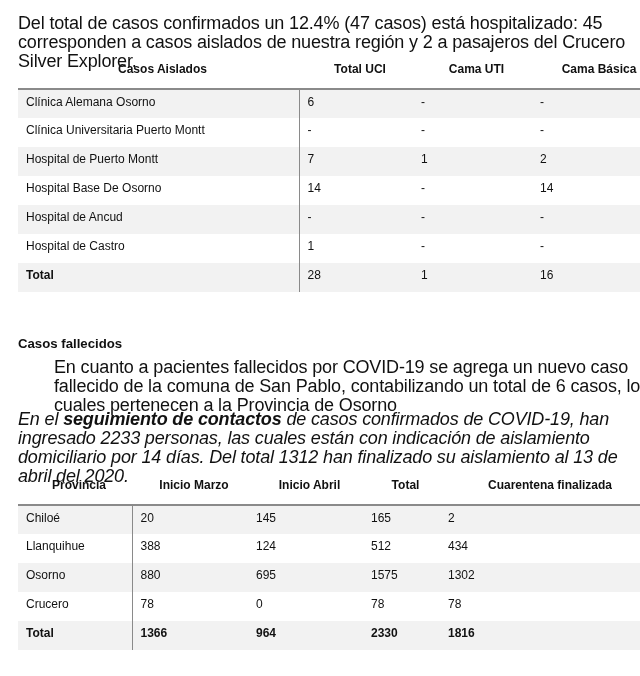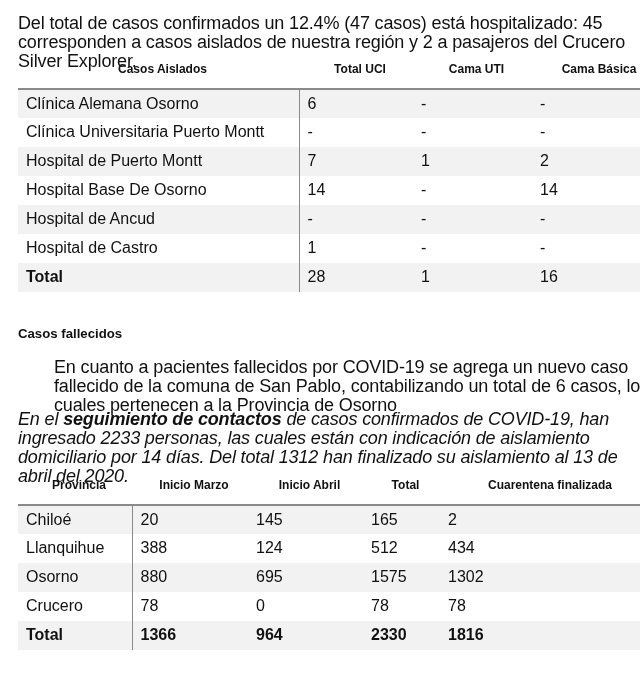--- a/index.html
+++ b/index.html
@@ -14,21 +14,21 @@
   .heading {
     position: absolute; left: 18px; font-size: 13.2px; font-weight: bold;
   }
   .tbl { position: absolute; border-collapse: collapse; table-layout: fixed; }
   .tbl th {
     font-size: 12px; font-weight: bold; text-align: center;
     height: 38px; padding: 0 0 0 8px; vertical-align: middle;
     border-bottom: 2px solid #8a8a8a;
   }
   .tbl td {
-    font-size: 16px; height: 29px; padding: 16px 0 0 8px; vertical-align: top;
+    font-size: 12px; height: 29px; padding: 16px 0 0 8px; vertical-align: top;
     padding-top: 5px; box-sizing: border-box;
   }
   .tbl tr.shade td { background: #f2f2f2; }
   .tbl td.first { border-right: 1.5px solid #8a8a8a; }
   .tbl tr.total td { font-weight: bold; }
   #t1 { left: 18px; top: 50px; width: 640px; }
   #t2 { left: 18px; top: 466px; width: 634px; }
 </style>
 </head>
 <body>
@@ -89,21 +89,21 @@
     </tr>
     <tr class="shade total">
       <td class="first">Total</td>
       <td style="font-weight:normal">28</td>
       <td style="font-weight:normal">1</td>
       <td style="font-weight:normal">16</td>
     </tr>
   </tbody>
 </table>
 
-<div class="heading" style="top:326px;">Casos fallecidos</div>
+<div class="heading" style="top:336px;">Casos fallecidos</div>
 
 <p class="para" style="top:340px;margin-left:36px;">En cuanto a pacientes fallecidos por COVID-19 se agrega un nuevo caso fallecido de la comuna de San Pablo, contabilizando un total de 6 casos,  los  cuales  pertenecen  a la Provincia de Osorno</p>
 
 <p class="para" style="top:392px;font-style:italic;"><span>En el </span><b>seguimiento de contactos</b><span> de casos confirmados de COVID-19, han ingresado 2233 personas, las cuales están con indicación de aislamiento domiciliario por 14 días. Del total 1312 han finalizado su aislamiento al 13 de abril del 2020.</span></p>
 
 <table class="tbl" id="t2">
   <colgroup>
     <col style="width:114px">
       <col style="width:116px">
       <col style="width:115px">

